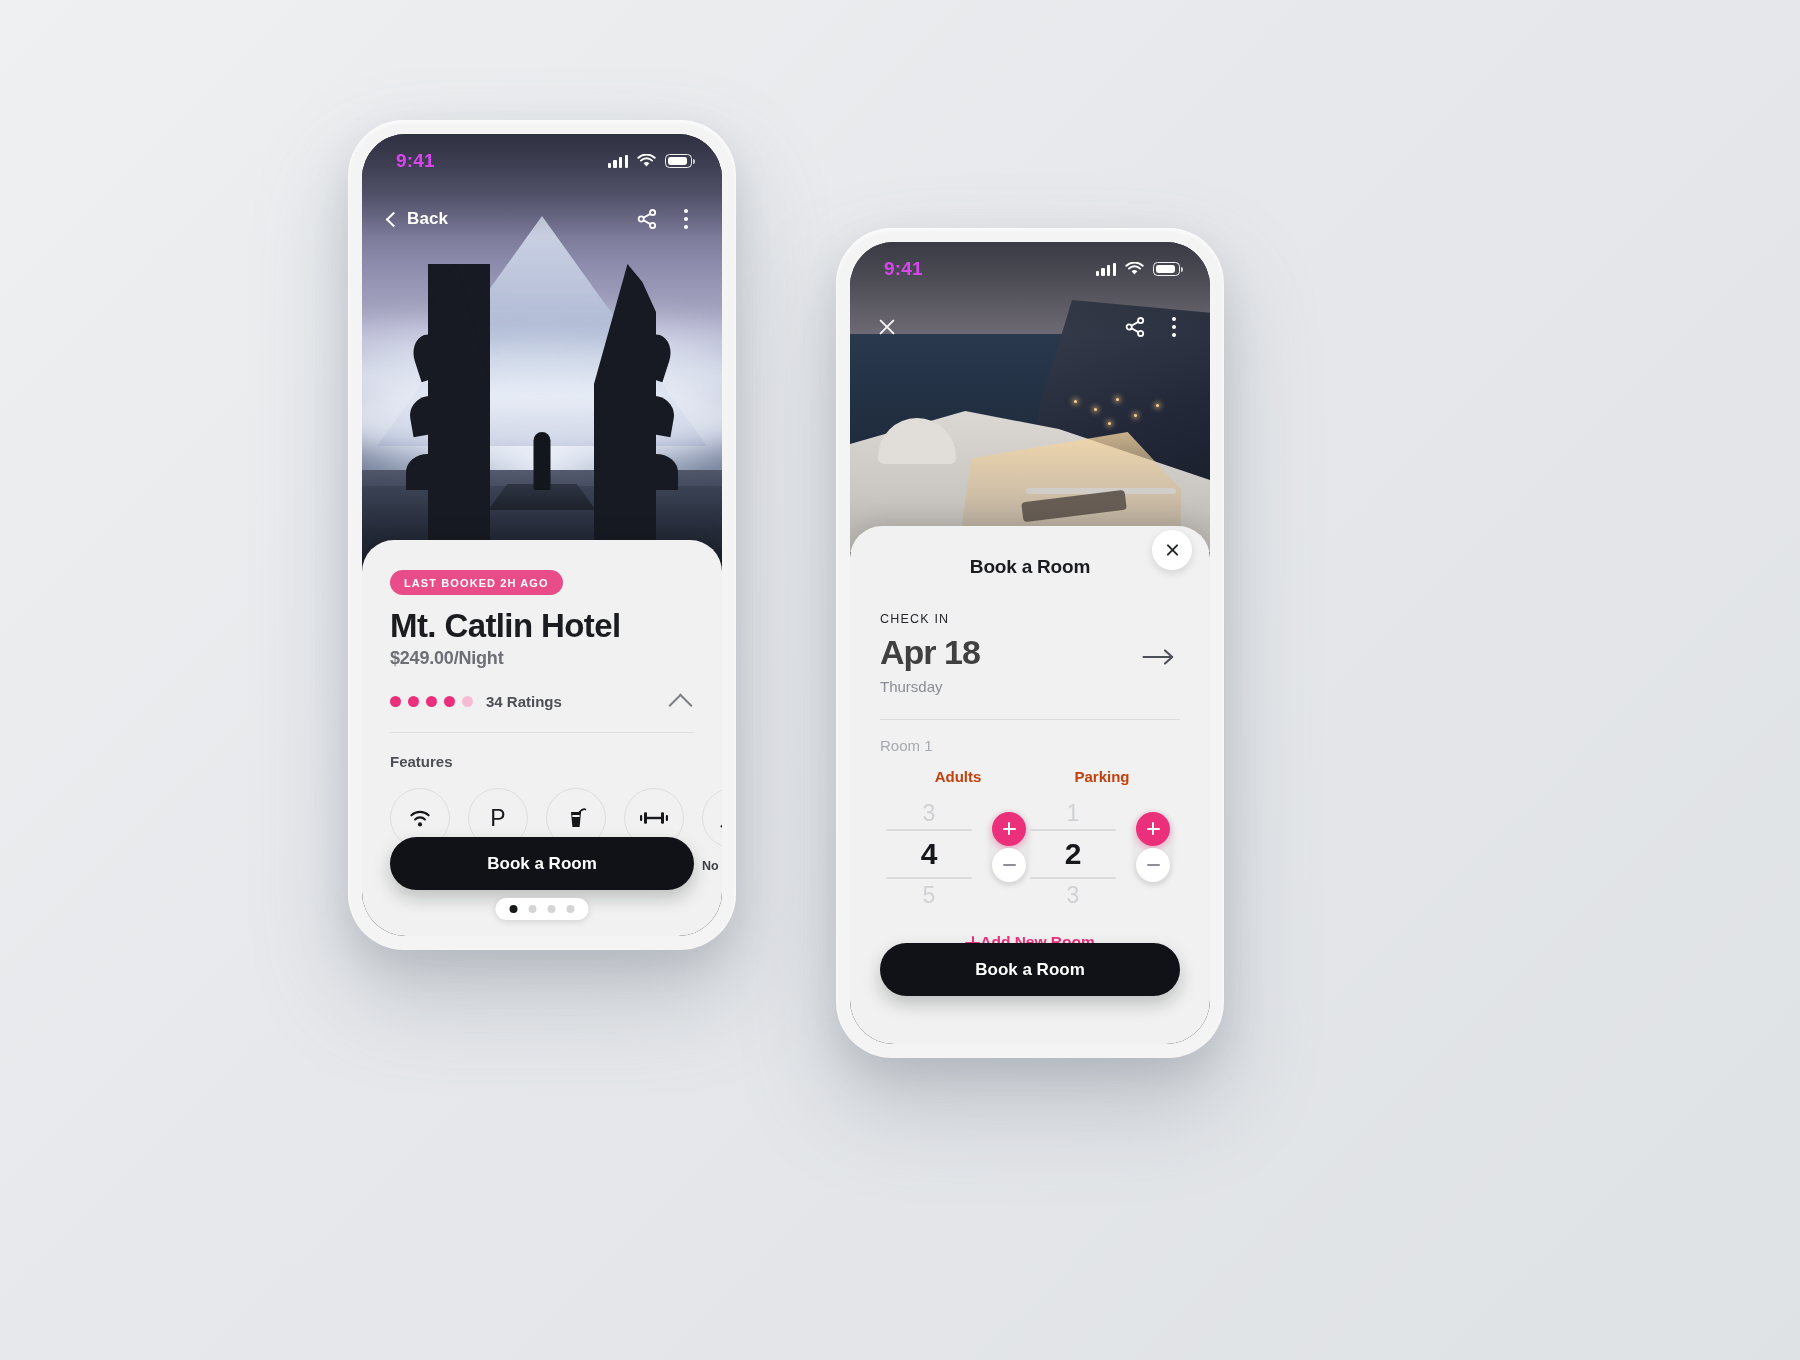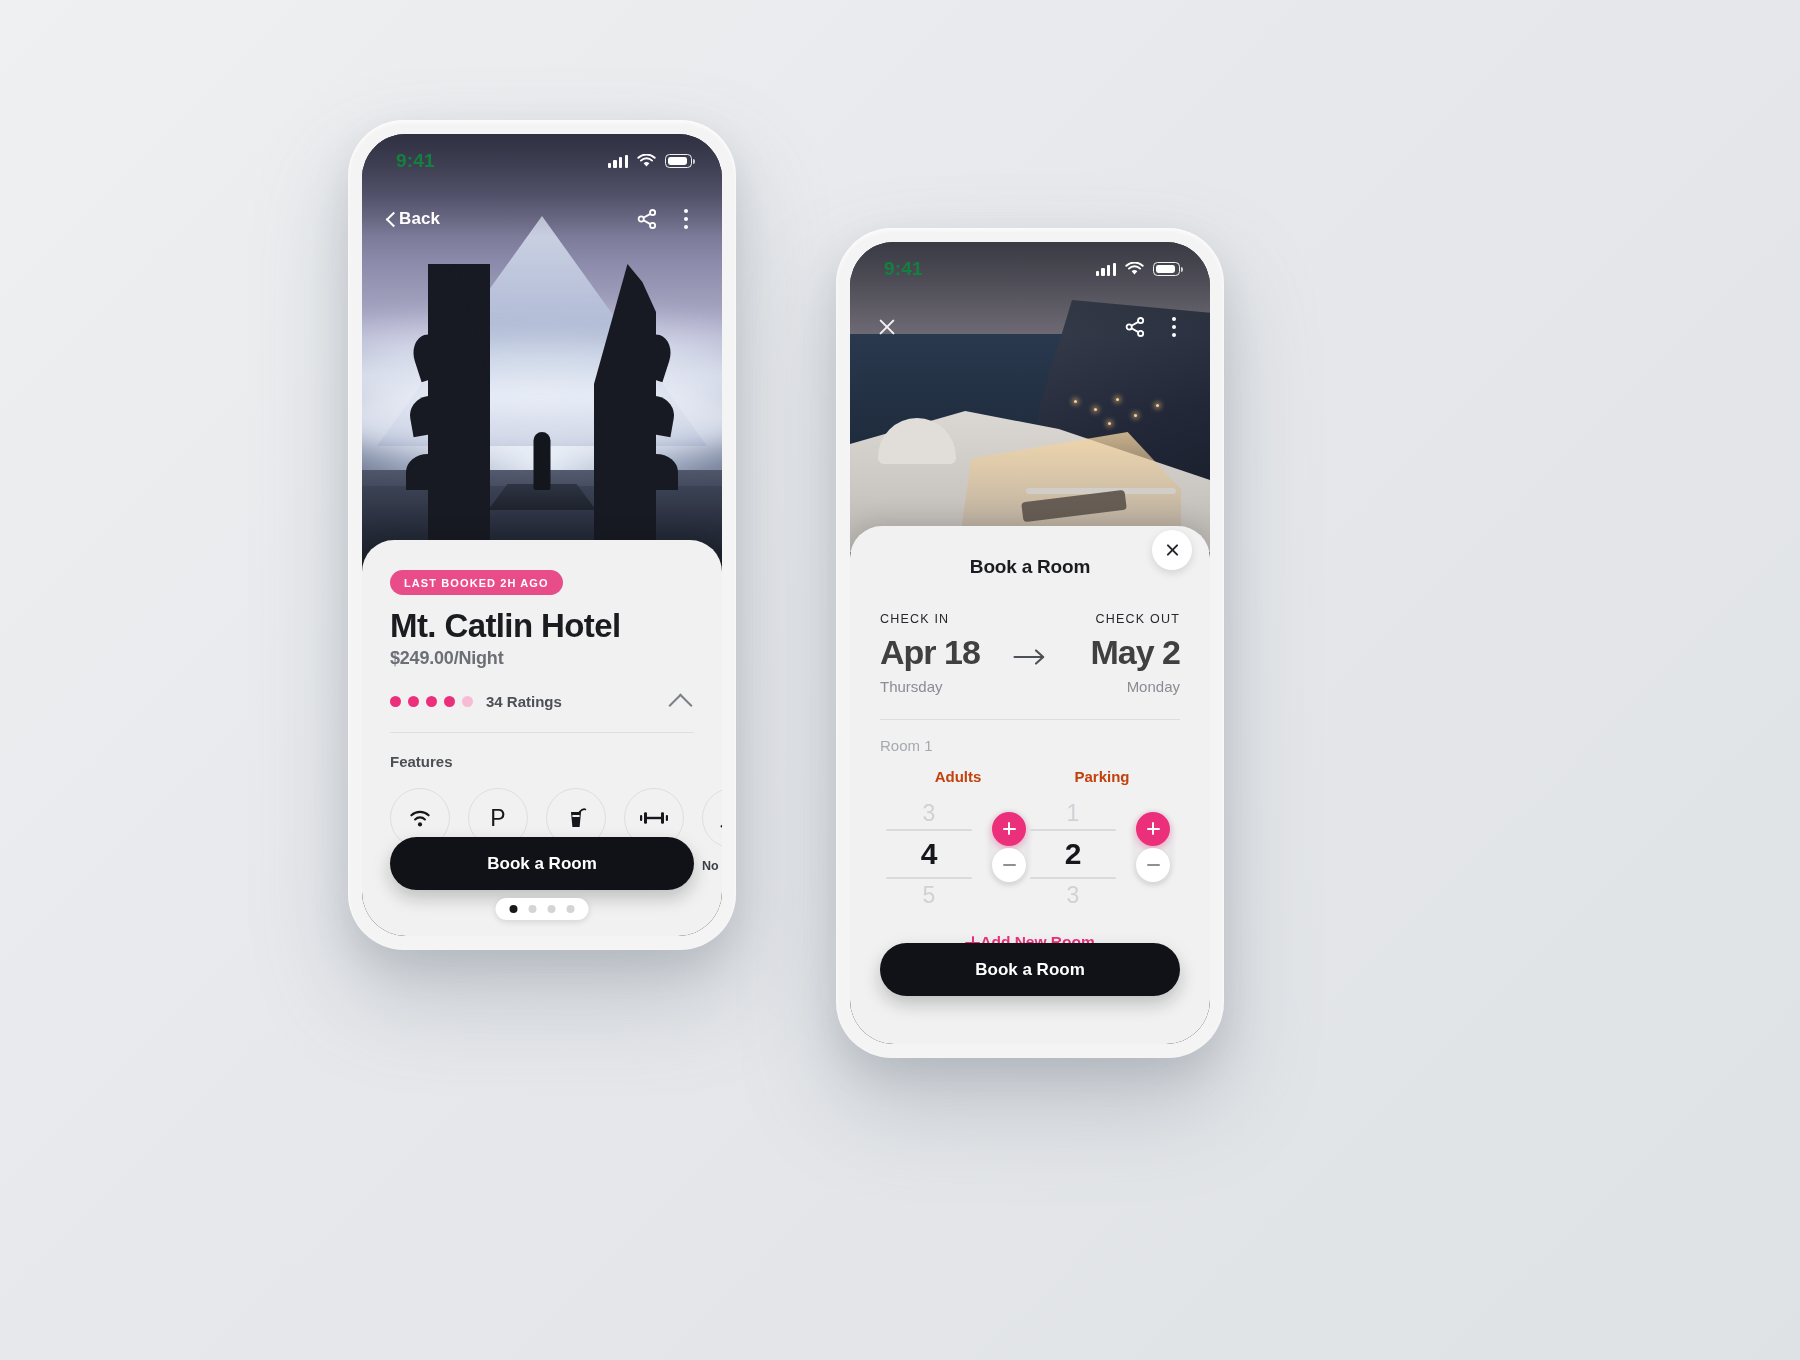--- a/index.html
+++ b/index.html
@@ -33,21 +33,21 @@
   
   #phone-one { left:348px; top:120px; width:388px; height:830px; }
   #phone-one .home-indicator { width:148px; }
   
   #phone-two { left:836px; top:228px; width:388px; height:830px; }
 
   
   .status-bar {
     position:absolute; top:0; left:0; right:0; height:54px;
     display:flex; align-items:center; justify-content:space-between;
-    padding:0 30px 0 34px; color:#15803d; z-index:20;
+    padding:0 30px 0 34px; color:#d946ef; z-index:20;
   }
   .status-time { font-size:19px; font-weight:bold; letter-spacing:.2px; }
   .status-icons { display:flex; align-items:center; gap:9px; }
   .bars { display:flex; align-items:flex-end; gap:2.5px; height:13px; }
   .bars i { display:block; width:3.2px; background:#fff; border-radius:1px; }
   .bars i:nth-child(1){height:5px;} .bars i:nth-child(2){height:8px;}
   .bars i:nth-child(3){height:11px;} .bars i:nth-child(4){height:13px;}
   .batt {
     width:27px; height:13.5px; border:1.8px solid rgba(255,255,255,.92);
     border-radius:4.5px; position:relative; padding:1.6px;
@@ -57,21 +57,21 @@
     background:rgba(255,255,255,.75); border-radius:0 2px 2px 0;
   }
   .batt span { display:block; height:100%; width:88%; background:#fff; border-radius:2.4px; }
 
   
   .photo-nav {
     position:absolute; top:62px; left:0; right:0; height:46px;
     display:flex; align-items:center; justify-content:space-between;
     padding:0 28px 0 26px; z-index:20; color:#fff;
   }
-  .back-btn { display:flex; align-items:center; cursor:pointer; }
+  .back-btn { display:flex; align-items:center; gap:8px; cursor:pointer; }
   .back-chevron { width:11px; height:11px; border-left:2.6px solid #fff; border-bottom:2.6px solid #fff;
     transform:rotate(45deg); margin-top:0px; }
   .back-label { font-size:17px; font-weight:bold; letter-spacing:.1px; }
   .nav-right { display:flex; align-items:center; gap:20px; }
   .kebab { display:flex; flex-direction:column; gap:3.6px; padding:3px 6px; cursor:pointer; }
   .kebab i { width:4px; height:4px; border-radius:50%; background:#fff; display:block; }
   .close-x { width:22px; height:22px; position:relative; cursor:pointer; opacity:.92; }
   .close-x::before, .close-x::after {
     content:''; position:absolute; left:1px; top:10px; width:20px; height:2.2px;
     background:#fff; border-radius:2px;
@@ -565,25 +565,20 @@
           <div class="date-kicker">CHECK IN</div>
           <div class="date-main">Apr 18</div>
           <div class="date-sub">Thursday</div>
         </div>
         <div class="date-arrow">
           <svg class="arrow-svg" viewBox="0 0 34 18">
             <line x1="1.5" y1="9" x2="30" y2="9" stroke="#4d5057" stroke-width="2.1" stroke-linecap="round"></line>
             <polyline points="23,2.4 30.2,9 23,15.6" fill="none" stroke="#4d5057" stroke-width="2.1" stroke-linecap="round" stroke-linejoin="round"></polyline>
           </svg>
         </div>
-        <div class="date-col right">
-          <div class="date-kicker">CHECK OUT</div>
-          <div class="date-main">May 2</div>
-          <div class="date-sub">Monday</div>
-        </div>
       </div>
 
       <div class="sep"></div>
       <div class="room-label">Room 1</div>
 
       <div class="occ-row">
 
         <div class="occ">
           <div class="occ-title">Adults</div>
           <div class="picker">

